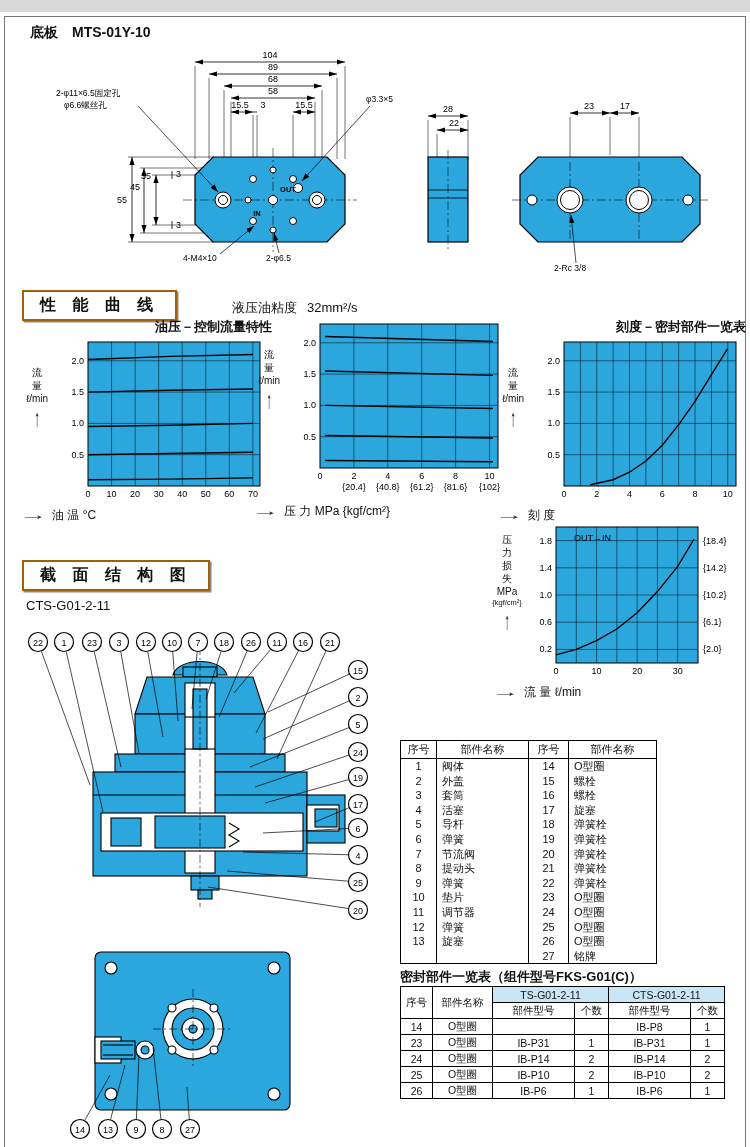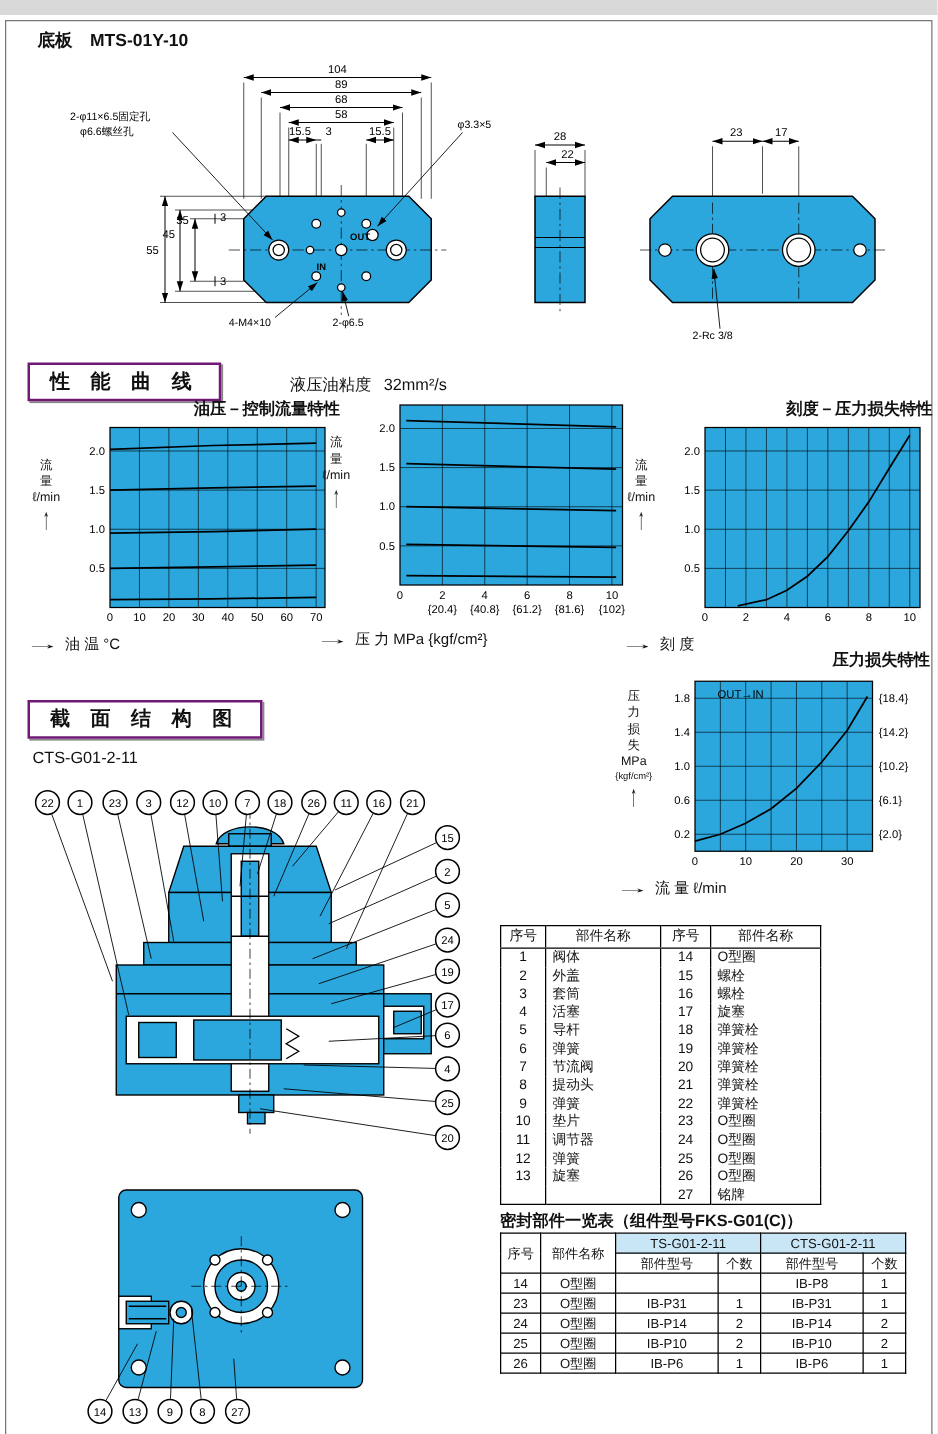--- a/index.html
+++ b/index.html
@@ -4,21 +4,21 @@
 <style>
   *{margin:0;padding:0;box-sizing:border-box}
   body{background:#d9d9d9;font-family:"Liberation Sans","DejaVu Sans",sans-serif;color:#111}
   .page{position:relative;width:750px;height:1147px;background:#fff;margin:12px auto;overflow:hidden}
   .frame{position:absolute;inset:4px;border:1px solid #777;pointer-events:none}
   .abs{position:absolute}
 
   .sec1-title{position:absolute;left:30px;top:12px;font-size:14px;font-weight:bold}
   .sec1-title .model{margin-left:14px}
 
-  .hbox{position:absolute;border:2px solid #701a75;background:#fff;font-weight:bold;font-size:16px;
+  .hbox{position:absolute;border:2px solid #a16207;background:#fff;font-weight:bold;font-size:16px;
         letter-spacing:6px;padding:3px 16px;box-shadow:1.5px 1.5px 0 #888}
   .viscosity{position:absolute;font-size:13px}
   .viscosity .val{margin-left:10px}
 
   .chart{position:absolute}
   .chart-title{text-align:right;font-size:13px;font-weight:bold;height:18px}
   .chart-body{display:flex;align-items:flex-start}
   .ylab{width:30px;display:flex;flex-direction:column;align-items:center;font-size:10px;
         line-height:1.3;padding-top:30px;text-align:center}
   .ylab div.small{font-size:7.5px}
@@ -277,21 +277,21 @@
           <text x="32" y="59.086956521739125" text-anchor="end" font-size="9">1.5</text>
           <text x="32" y="27.782608695652158" text-anchor="end" font-size="9">2.0</text>
         </svg>
     </div>
     <div class="xlab">
       <span class="xarrow">→</span><span>压 力 MPa {kgf/cm²}</span>
     </div>
   </div>
 
   <div class="chart" style="left:498px;top:306px;width:248px">
-    <div class="chart-title">刻度－压力损失特性</div>
+    <div class="chart-title">刻度－密封部件一览表</div>
     <div class="chart-body">
       <div class="ylab">
           <div>流</div>
           <div>量</div>
           <div>ℓ/min</div>
           <div class="arrow">↑</div>
         </div>
       <svg width="216" height="170" viewBox="0 0 216 170">
           <rect x="36" y="6" width="172" height="144" fill="#2ba7dd" stroke="#000" stroke-width="1"></rect>
           <line x1="52.38095238095238" y1="6" x2="52.38095238095238" y2="150" stroke="#000" stroke-width="0.5"></line>
@@ -320,21 +320,20 @@
           <text x="32" y="59.086956521739125" text-anchor="end" font-size="9">1.5</text>
           <text x="32" y="27.782608695652158" text-anchor="end" font-size="9">2.0</text>
         </svg>
     </div>
     <div class="xlab">
       <span class="xarrow">→</span><span>刻 度</span>
     </div>
   </div>
 
   <div class="chart" style="left:494px;top:507px;width:250px">
-    <div class="chart-title">压力损失特性</div>
     <div class="chart-body">
       <div class="ylab" style="width:26px;padding-top:14px">
           <div>压</div>
           <div>力</div>
           <div>损</div>
           <div>失</div>
           <div>MPa</div>
           <div class="small">{kgf/cm²}</div>
           <div class="arrow">↑</div>
         </div>

